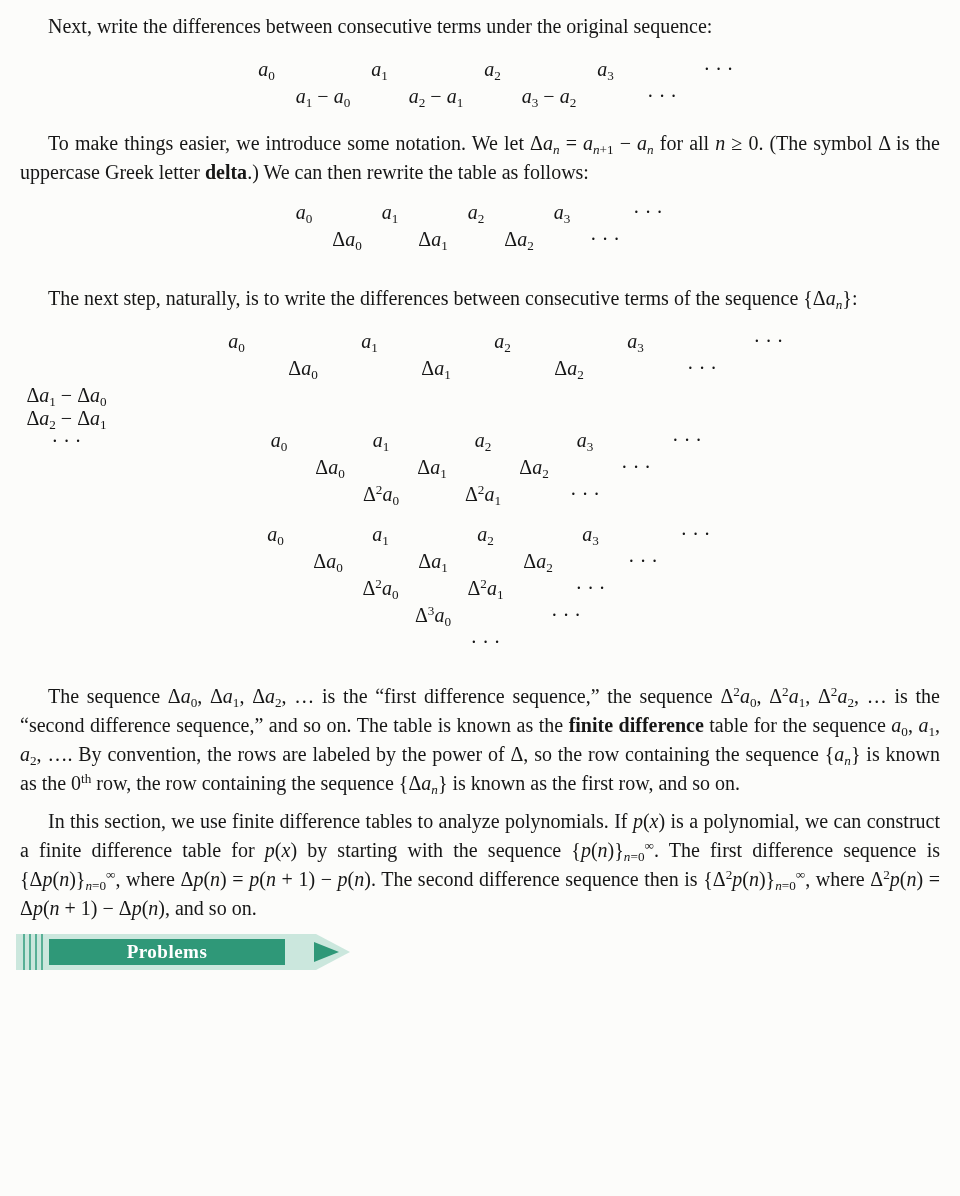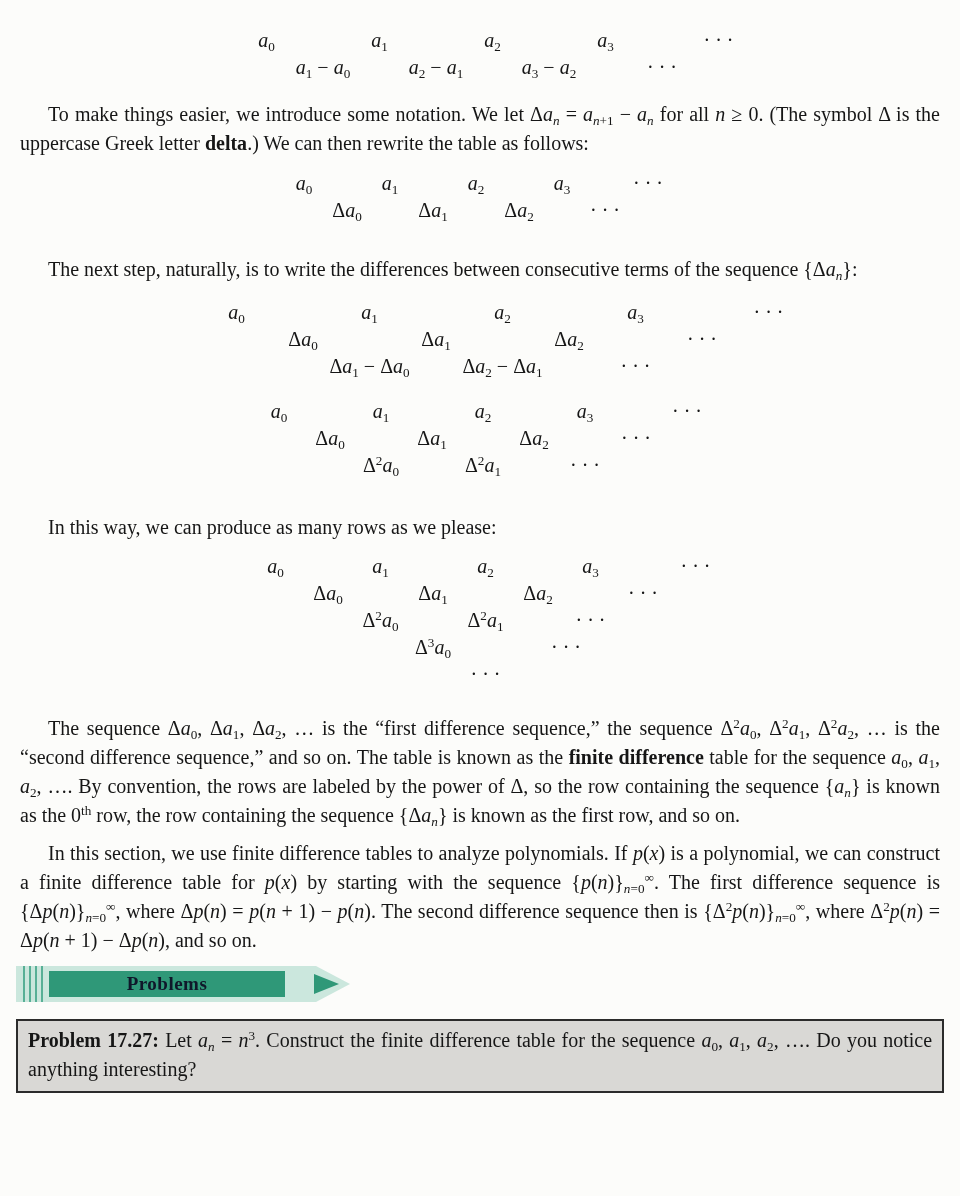--- a/index.html
+++ b/index.html
@@ -40,40 +40,41 @@
   #p6{margin-top:24px;}
   #p7{margin-top:9px;}
   
   .banner{position:relative;margin:8px 0 0 16px;width:336px;height:42px;}
   .pencil-body{position:absolute;left:0;top:3px;width:300px;height:36px;background:#cbe7dd;}
   .pencil-taper{position:absolute;left:300px;top:3px;width:0;height:0;
     border-left:34px solid #cbe7dd;border-top:18px solid transparent;border-bottom:18px solid transparent;}
   .pencil-stripes{position:absolute;left:7px;top:3px;height:36px;display:flex;gap:4px;}
   .pencil-stripes span{display:block;width:2px;height:36px;background:#58b096;}
   .band{position:absolute;left:33px;top:8px;width:236px;height:26px;background:#2f9878;
-    color:#0f172a;display:flex;align-items:center;justify-content:center;
+    color:#ffffff;display:flex;align-items:center;justify-content:center;
     font-weight:bold;font-size:19px;letter-spacing:0.5px;}
   .tip{position:absolute;left:298px;top:11px;width:0;height:0;
     border-left:25px solid #2f9878;border-top:10px solid transparent;border-bottom:10px solid transparent;}
   
   .problem-box{
     margin:14px 0 0 16px;
     width:928px;
     box-sizing:border-box;
     border:2px solid #2b2b2b;
     background:#d9d8d5;
     padding:5px 10px 7px 10px;
   }
   .problem-text{margin:0;font-size:20px;line-height:29px;text-align:justify;text-indent:0;}
 </style>
 </head>
 <body>
 
 <div class="page">
 
+  <p class="para" id="p1">Next, write the differences between consecutive terms under the original sequence:</p>
 
   <div class="dtable" id="t1">
       <div class="t-row" style="padding-left: 210px;">
         <span class="t-cell" style="width: 113px;"><i>a</i><sub>0</sub></span>
         <span class="t-cell" style="width: 113px;"><i>a</i><sub>1</sub></span>
         <span class="t-cell" style="width: 113px;"><i>a</i><sub>2</sub></span>
         <span class="t-cell" style="width: 113px;"><i>a</i><sub>3</sub></span>
         <span class="t-cell" style="width: 113px;">· · ·</span>
       </div>
       <div class="t-row" style="padding-left: 266.5px;">
@@ -111,21 +112,21 @@
         <span class="t-cell" style="width: 133px;"><i>a</i><sub>2</sub></span>
         <span class="t-cell" style="width: 133px;"><i>a</i><sub>3</sub></span>
         <span class="t-cell" style="width: 133px;">· · ·</span>
       </div>
       <div class="t-row" style="padding-left: 236.5px;">
         <span class="t-cell" style="width: 133px;">Δ<i>a</i><sub>0</sub></span>
         <span class="t-cell" style="width: 133px;">Δ<i>a</i><sub>1</sub></span>
         <span class="t-cell" style="width: 133px;">Δ<i>a</i><sub>2</sub></span>
         <span class="t-cell" style="width: 133px;">· · ·</span>
       </div>
-      <div class="t-row" style="padding-left: 303px;">
+      <div class="t-row" style=" flex-direction: column;">
         <span class="t-cell" style="width: 133px;">Δ<i>a</i><sub>1</sub> − Δ<i>a</i><sub>0</sub></span>
         <span class="t-cell" style="width: 133px;">Δ<i>a</i><sub>2</sub> − Δ<i>a</i><sub>1</sub></span>
         <span class="t-cell" style="width: 133px;">· · ·</span>
       </div>
     </div>
 
 
   <div class="dtable" id="t4">
       <div class="t-row" style="padding-left: 228px;">
         <span class="t-cell" style="width: 102px;"><i>a</i><sub>0</sub></span>
@@ -140,21 +141,20 @@
         <span class="t-cell" style="width: 102px;">Δ<i>a</i><sub>2</sub></span>
         <span class="t-cell" style="width: 102px;">· · ·</span>
       </div>
       <div class="t-row" style="padding-left: 330px;">
         <span class="t-cell" style="width: 102px;">Δ<sup>2</sup><i>a</i><sub>0</sub></span>
         <span class="t-cell" style="width: 102px;">Δ<sup>2</sup><i>a</i><sub>1</sub></span>
         <span class="t-cell" style="width: 102px;">· · ·</span>
       </div>
     </div>
 
-  <p class="para" id="p5">In this way, we can produce as many rows as we please:</p>
 
   <div class="dtable" id="t5">
       <div class="t-row" style="padding-left: 223px;">
         <span class="t-cell" style="width: 105px;"><i>a</i><sub>0</sub></span>
         <span class="t-cell" style="width: 105px;"><i>a</i><sub>1</sub></span>
         <span class="t-cell" style="width: 105px;"><i>a</i><sub>2</sub></span>
         <span class="t-cell" style="width: 105px;"><i>a</i><sub>3</sub></span>
         <span class="t-cell" style="width: 105px;">· · ·</span>
       </div>
       <div class="t-row" style="padding-left: 275.5px;">
@@ -189,17 +189,14 @@
         <span></span>
         <span></span>
         <span></span>
     </div>
     <div class="band">
       <span>Problems</span>
     </div>
     <div class="tip"></div>
   </div>
 
-  <div class="problem-box">
-    <p class="problem-text"><b>Problem 17.27:</b> Let <i>a</i><sub><i>n</i></sub> = <i>n</i><sup>3</sup>. Construct the finite difference table for the sequence <i>a</i><sub>0</sub>, <i>a</i><sub>1</sub>, <i>a</i><sub>2</sub>, …. Do you notice anything interesting?</p>
-  </div>
 
 </div>
 
 </body></html>

